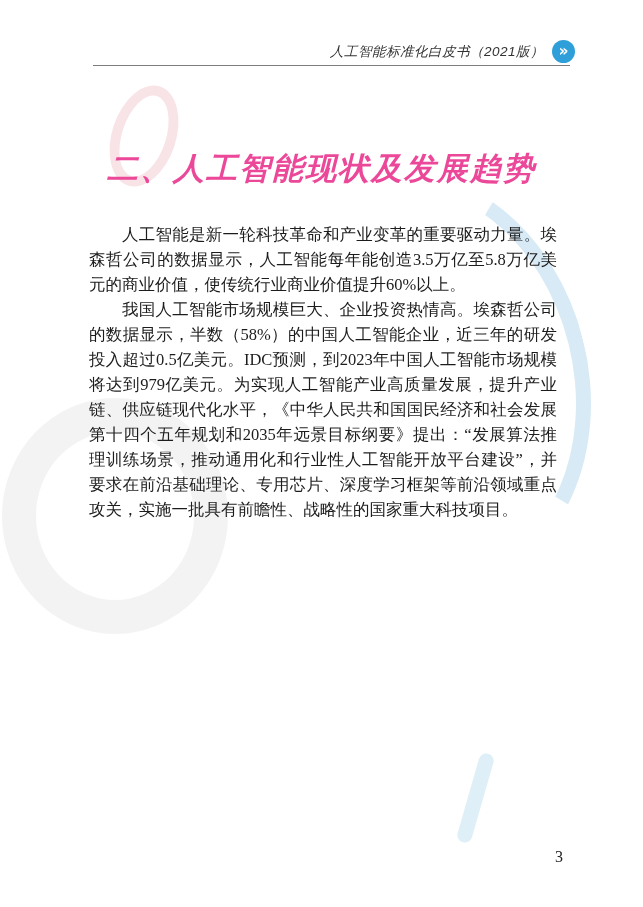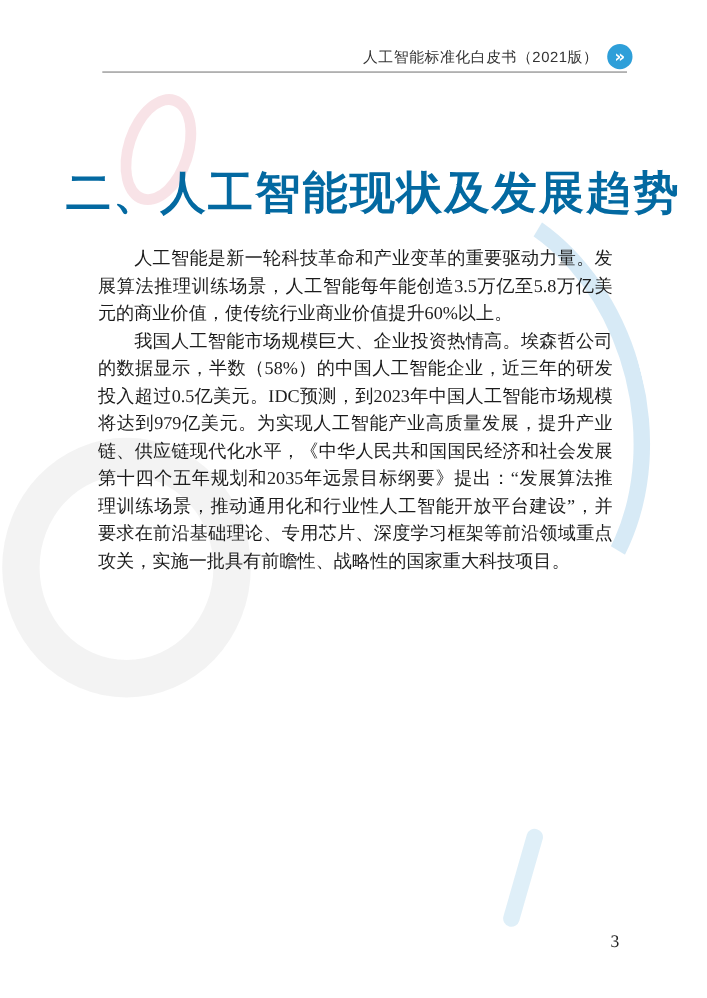--- a/index.html
+++ b/index.html
@@ -50,20 +50,21 @@
     display: flex;
     justify-content: flex-end;
     align-items: center;
     gap: 8px;
   }
   .header-title {
     font-family: "Liberation Sans", "DejaVu Sans", sans-serif;
     font-size: 13.5px;
     color: #333333;
     letter-spacing: 0.5px;
+    font-style: italic;
   }
   .header-badge {
     width: 23px; height: 23px;
     border-radius: 50%;
     background: #2e9fd9;
     color: #ffffff;
     display: flex;
     align-items: center;
     justify-content: center;
     font-family: "DejaVu Sans", sans-serif;
@@ -81,25 +82,26 @@
   }
 
   
   .doc-heading {
     position: absolute;
     top: 148px; left: 60px;
     width: 523px;
     margin: 0;
     text-align: center;
     font-family: "Liberation Sans", "DejaVu Sans", sans-serif;
-    font-size: 41px;
+    font-size: 31px;
     font-weight: 700;
     letter-spacing: 2px;
-    color: #0369a1;
+    color: #ec4899;
     white-space: nowrap;
+    font-style: italic;
   }
 
   
   .body-text {
     position: absolute;
     top: 222px; left: 89px;
     width: 468px;
     font-size: 16.5px;
     line-height: 25px;
     color: #1c1c1c;
@@ -131,19 +133,19 @@
 
   <div class="header">
     <span class="header-title">人工智能标准化白皮书（2021版）</span>
     <span class="header-badge">»</span>
   </div>
   <div class="header-rule"></div>
 
   <h1 class="doc-heading">二、人工智能现状及发展趋势</h1>
 
   <div class="body-text">
-    <p>人工智能是新一轮科技革命和产业变革的重要驱动力量。发展算法推理训练场景，人工智能每年能创造3.5万亿至5.8万亿美元的商业价值，使传统行业商业价值提升60%以上。</p>
+    <p>人工智能是新一轮科技革命和产业变革的重要驱动力量。埃森哲公司的数据显示，人工智能每年能创造3.5万亿至5.8万亿美元的商业价值，使传统行业商业价值提升60%以上。</p>
     <p>我国人工智能市场规模巨大、企业投资热情高。埃森哲公司的数据显示，半数（58%）的中国人工智能企业，近三年的研发投入超过0.5亿美元。IDC预测，到2023年中国人工智能市场规模将达到979亿美元。为实现人工智能产业高质量发展，提升产业链、供应链现代化水平，《中华人民共和国国民经济和社会发展第十四个五年规划和2035年远景目标纲要》提出：“发展算法推理训练场景，推动通用化和行业性人工智能开放平台建设”，并要求在前沿基础理论、专用芯片、深度学习框架等前沿领域重点攻关，实施一批具有前瞻性、战略性的国家重大科技项目。</p>
   </div>
 
   <div class="page-number">3</div>
 
 </div>
 
 </body></html>

